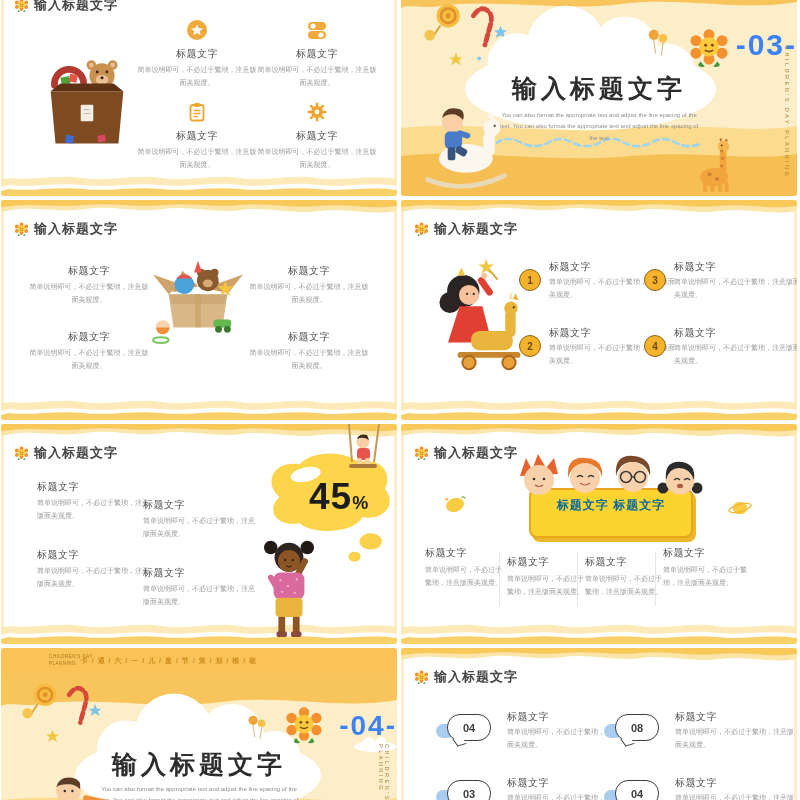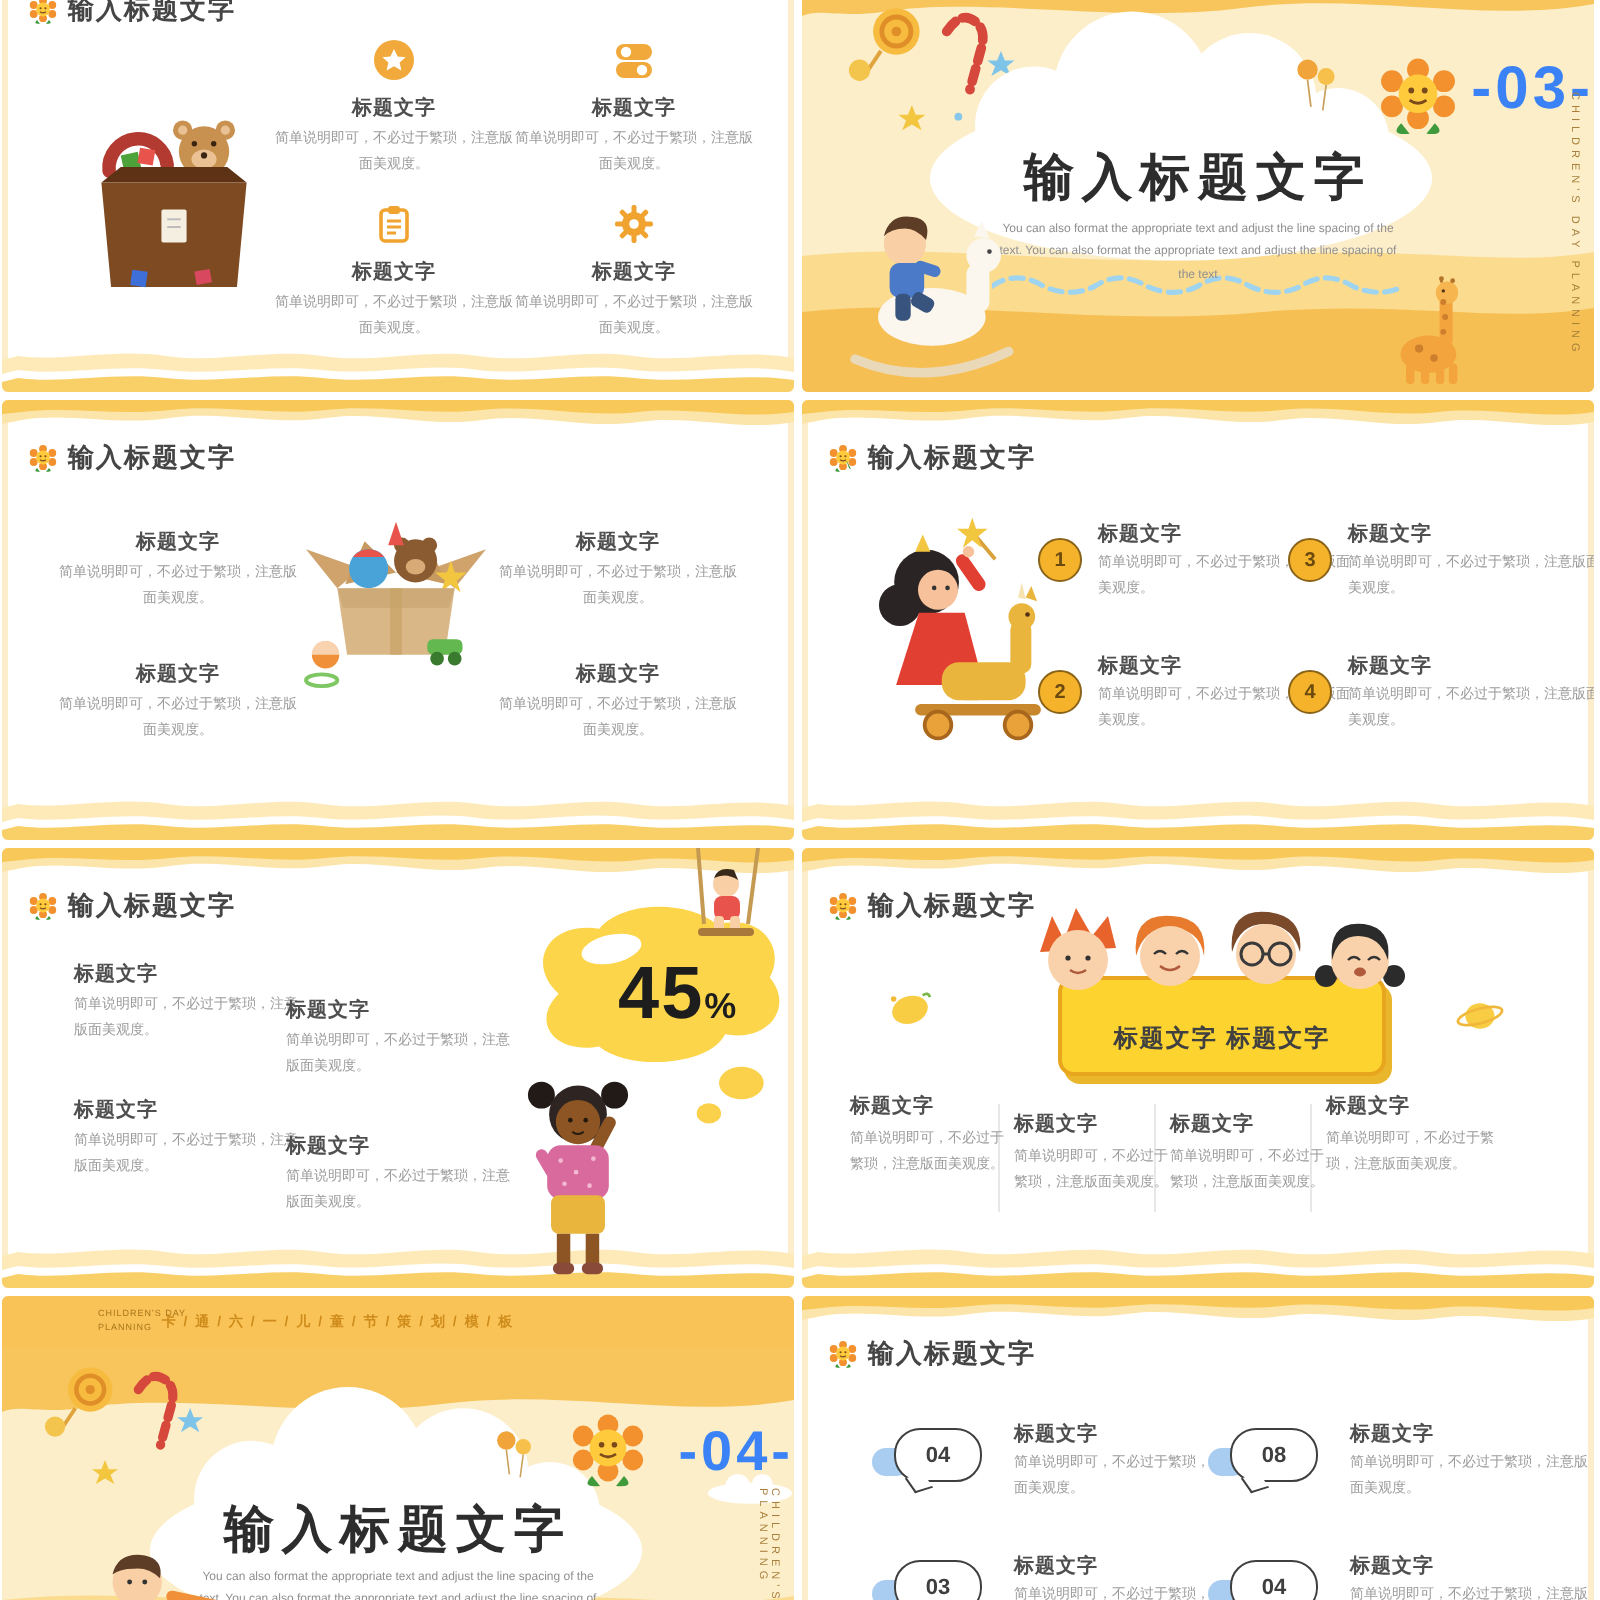--- a/index.html
+++ b/index.html
@@ -7,37 +7,37 @@
   .page{position:relative;width:800px;height:800px;overflow:hidden;background:#fff;}
   .grid{position:absolute;top:-24px;left:1px;display:grid;grid-template-columns:396px 396px;gap:4px;}
   .slide{position:relative;width:396px;height:220px;background:#fff;overflow:hidden;border-radius:3px;}
   .slide.content{box-shadow:inset 3px 0 0 #fdeecb, inset -3px 0 0 #fdeecb;}
   .abs{position:absolute;}
   .wv{position:absolute;left:0;width:396px;}
   .wv-top{top:0;}
   .wv-bot{bottom:0;}
   .hdr{position:absolute;left:13px;top:20px;display:flex;align-items:center;gap:5px;z-index:6;}
   .hdr .t{font-size:13px;font-weight:bold;color:#454545;letter-spacing:1px;}
-  .it{font-size:10px;font-weight:bold;color:#4f4f4f;letter-spacing:.5px;}
+  .it{font-size:10px;font-weight:normal;color:#4f4f4f;letter-spacing:.5px;}
   .id{font-size:7px;color:#9b9b9b;line-height:1.8;}
   .aitem{position:absolute;width:120px;text-align:center;z-index:4;}
   .aitem .icn{height:22px;display:flex;justify-content:center;margin-bottom:5px;}
   .aitem .it{margin-bottom:3px;}
   .citem{position:absolute;width:120px;text-align:center;z-index:4;}
   .citem .it{margin-bottom:3px;}
   .ditem{position:absolute;display:flex;gap:8px;z-index:4;}
   .numcirc{flex:0 0 auto;margin-top:9px;width:22px;height:22px;border-radius:50%;background:#f5b32b;border:1.5px solid #8a6318;color:#6b4a10;font-weight:bold;font-size:10px;display:flex;align-items:center;justify-content:center;box-sizing:border-box;}
   .ditem .txt{width:128px;}
   .ditem .it{margin-bottom:2px;}
   .eitem{position:absolute;width:112px;z-index:4;}
   .eitem .it{margin-bottom:3px;}
   .pct{position:absolute;left:288px;top:52px;color:#1d1d1d;font-weight:bold;z-index:5;}
   .pct .v{font-size:37px;letter-spacing:1px;margin-left:20px;}
   .pct .u{font-size:18px;}
-  .banner{position:absolute;left:128px;top:64px;width:164px;height:50px;background:#fcd32f;border:2px solid #e8a51e;border-radius:8px;box-shadow:3px 4px 0 #eab62b;box-sizing:border-box;display:flex;align-items:flex-end;justify-content:center;padding-bottom:8px;font-size:12px;font-weight:bold;color:#404040;letter-spacing:1px;z-index:4;}
+  .banner{position:absolute;left:128px;top:64px;width:164px;height:50px;background:#fcd32f;border:2px solid #e8a51e;border-radius:8px;box-shadow:3px 4px 0 #eab62b;box-sizing:border-box;display:flex;align-items:flex-end;justify-content:center;padding-bottom:22px;font-size:12px;font-weight:bold;color:#0369a1;letter-spacing:1px;z-index:4;}
   .fcol{position:absolute;top:122px;width:82px;z-index:4;}
   .fcol .it{margin-bottom:4px;}
   .fcol.low{padding-top:9px;}
   .vsep{position:absolute;top:128px;width:1px;height:54px;background:#e7e7e7;z-index:3;}
   .bgrp{position:absolute;z-index:4;}
   .bubble{position:absolute;left:0;top:4px;width:44px;height:27px;background:#fff;border:1.6px solid #3f3f3f;border-radius:13px;box-sizing:border-box;display:flex;align-items:center;justify-content:center;font-weight:bold;font-size:11px;color:#3f3f3f;z-index:2;}
   .bubble::after{content:"";position:absolute;left:7px;bottom:-6px;width:8px;height:8px;background:#fff;border-right:1.6px solid #3f3f3f;border-bottom:1.6px solid #3f3f3f;transform:rotate(55deg) skewX(-18deg);}
   .bubble-blue{position:absolute;left:-11px;top:14px;width:19px;height:14px;background:#a9cdf1;border-radius:8px;z-index:1;}
   .bgrp .txt{margin-left:60px;width:120px;}
   .bgrp .it{margin-bottom:2px;}

